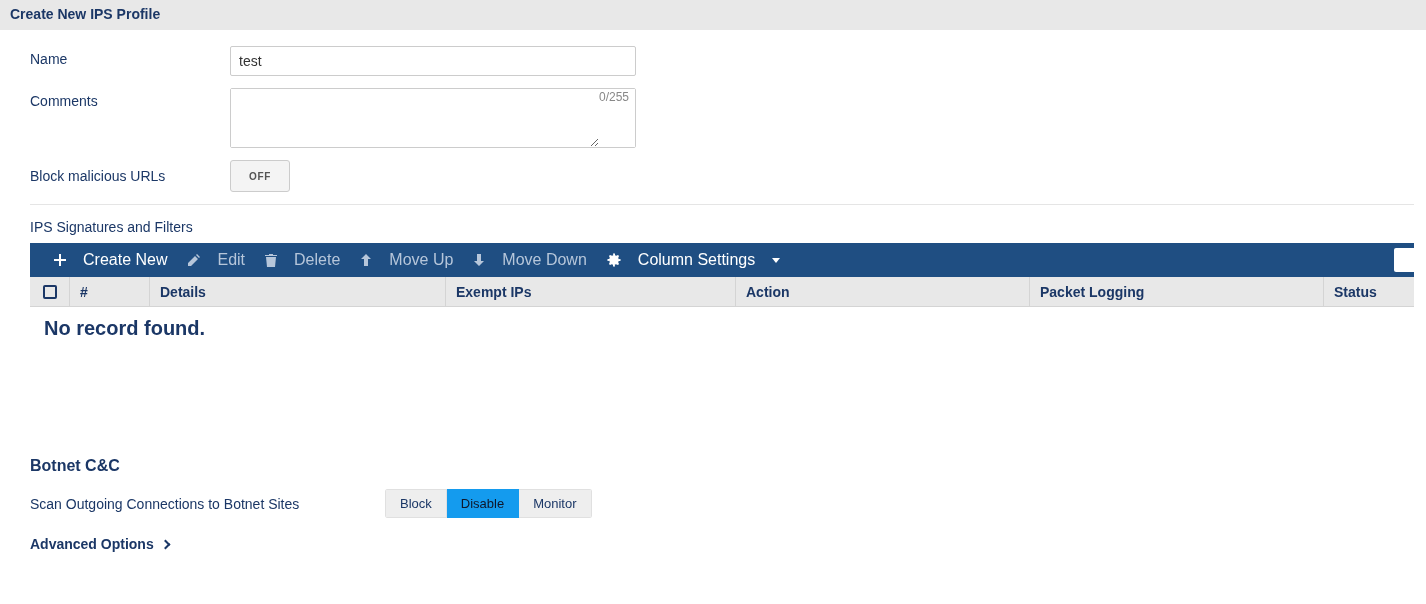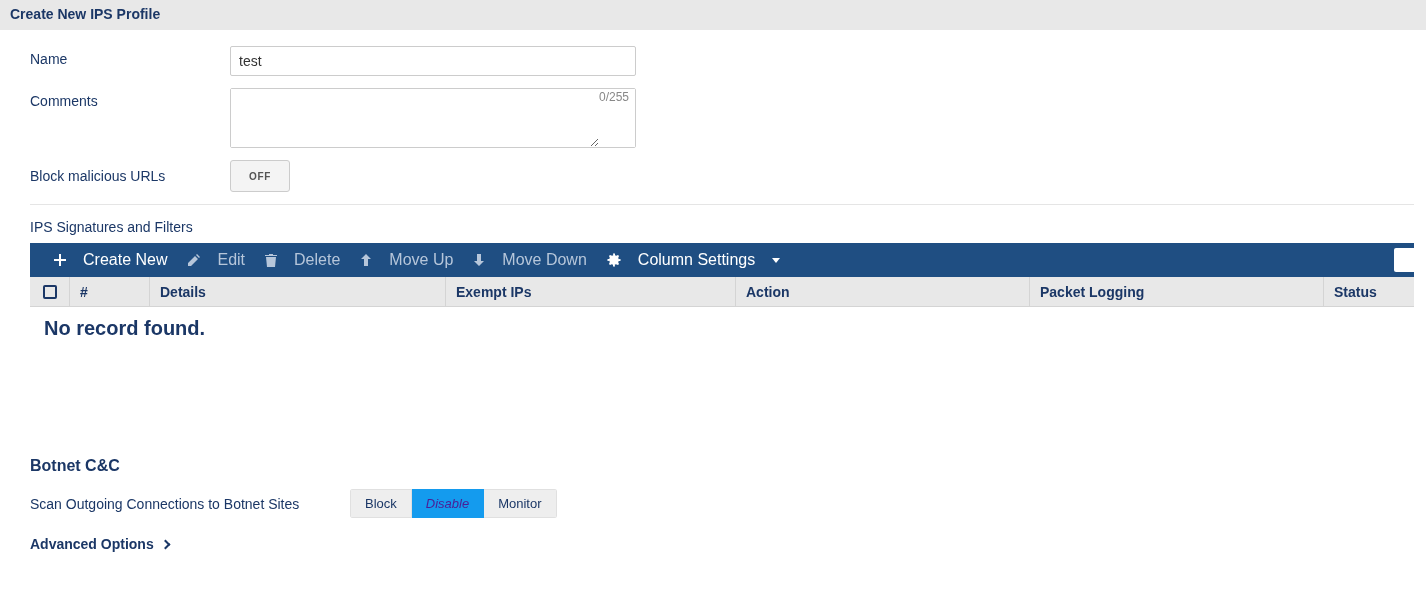--- a/index.html
+++ b/index.html
@@ -182,35 +182,35 @@
   }
   .botnet-label {
     width: 310px;
     color: #1b3766;
     font-size: 14px;
   }
   .seg-group {
     display: inline-flex;
     border-radius: 3px;
     overflow: hidden;
+    margin-left: 35px;
   }
   .seg {
     padding: 6px 14px;
     font-size: 13px;
     background: #eeeeee;
     color: #1b3766;
     border: 1px solid #e0e0e0;
     cursor: pointer;
   }
   .seg + .seg { border-left: none; }
   .seg.active {
     background: #149bee;
-    color: #4c1d95;
+    color: #0f172a;
     border-color: #149bee;
-    font-style: italic;
   }
   .adv-options {
     display: inline-flex;
     align-items: center;
     gap: 8px;
     font-weight: 700;
     color: #1b3766;
     font-size: 14px;
     cursor: pointer;
   }

